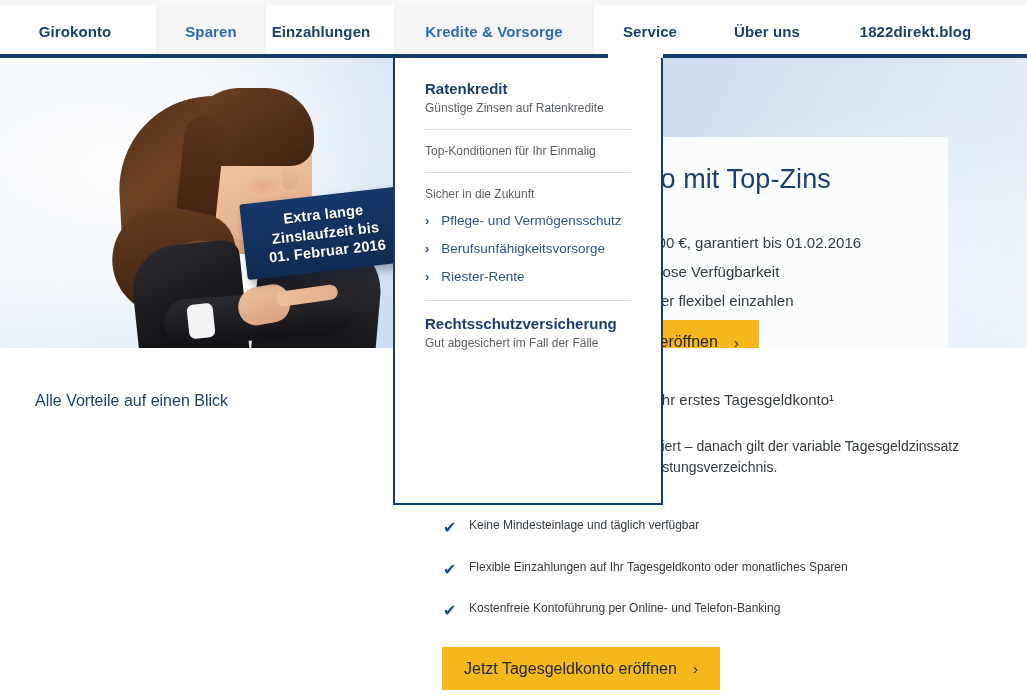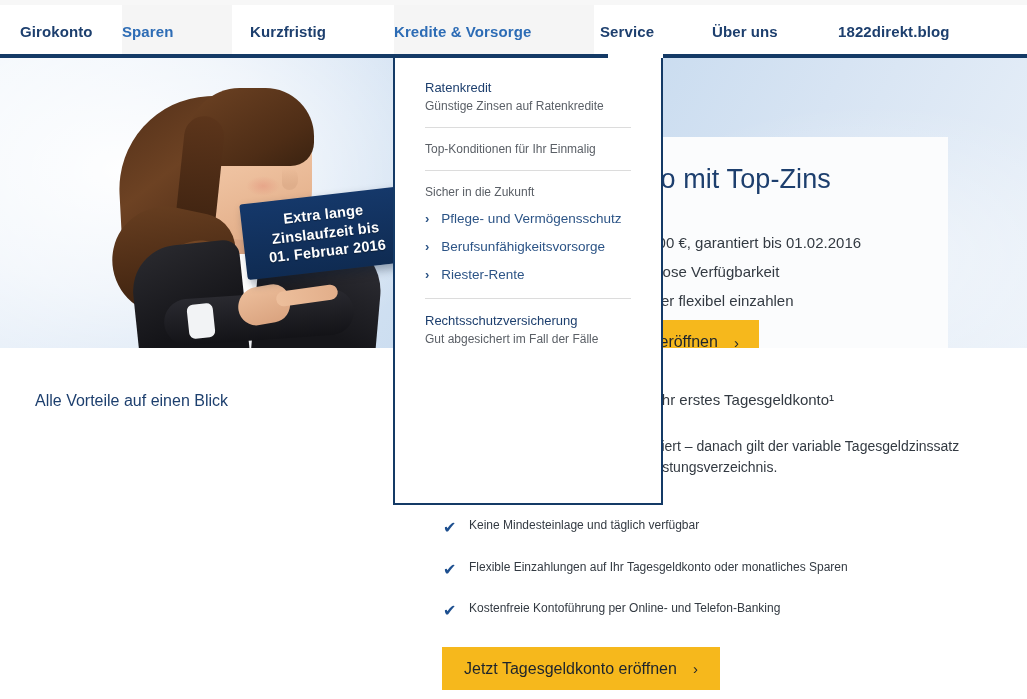--- a/index.html
+++ b/index.html
@@ -9,21 +9,21 @@
     -webkit-font-smoothing:antialiased;
   }
   .page{position:relative;width:1027px;height:699px;overflow:hidden;}
 
   
   .topstrip{position:absolute;left:0;top:0;width:1027px;height:5px;background:#f7f7f7;}
   .nav{position:absolute;left:0;top:5px;width:1027px;height:53px;background:#ffffff;}
   .nav-inner{position:relative;height:53px;}
   .nav-item{
     position:absolute;top:0;height:53px;
-    display:flex;align-items:center;
+    display:flex;align-items:center;justify-content:center;
     font-size:15px;font-weight:bold;color:#1d3f6e;letter-spacing:.1px;
     cursor:pointer;white-space:nowrap;box-sizing:border-box;
   }
   .nav-item.hl{background:#f5f5f5;color:#2d6cb5;}
   .nav-underline{position:absolute;height:4px;background:#143a66;}
 
   
   .hero{
     position:absolute;left:0;top:58px;width:1027px;height:290px;overflow:hidden;
     background:linear-gradient(118deg,#eef4fb 0%,#dbe7f5 28%,#c8dbef 52%,#d7e4f3 72%,#eaf1f9 100%);
@@ -218,21 +218,21 @@
   
   .dropdown{
     position:absolute;left:393px;top:58px;width:270px;height:447px;
     background:#ffffff;border:2px solid #143a66;border-top:none;
     box-sizing:border-box;z-index:40;
   }
   .dd-inner{padding:22px 30px 0 30px;}
   .dd-group{padding-bottom:14px;border-bottom:1px solid #dcdcdc;margin-bottom:14px;}
   .dd-group.last{border-bottom:none;margin-bottom:0;padding-bottom:0;}
   .dd-title{
-    font-size:13px;font-weight:normal;color:#1d3f6e;margin-bottom:4px;cursor:pointer;
+    font-size:15px;font-weight:bold;color:#1d3f6e;margin-bottom:4px;cursor:pointer;
   }
   .dd-sub{font-size:12px;color:#5a5f66;}
   .dd-links{margin-top:12px;}
   .dd-link{
     display:flex;align-items:center;font-size:13.5px;color:#2c5486;
     margin-bottom:13px;cursor:pointer;
   }
   .dd-link .arw{color:#2c5486;font-size:13px;margin-right:12px;font-weight:bold;}
   .dd-link:last-child{margin-bottom:2px;}
 </style>
@@ -318,25 +318,25 @@
   <div class="bottom-cta">
     <span>Jetzt Tagesgeldkonto eröffnen</span>
     <span class="chev">›</span>
   </div>
 
   <div class="nav">
     <div class="nav-inner" id="nav-inner">
         <div class="nav-item" style="left: 20px; width: 110px;">
           <span>Girokonto</span>
         </div>
-        <div class="nav-item hl" style="left: 122px; width: 110px;">
+        <div class="nav-item hl" style="left: 156px; width: 110px;">
           <span>Sparen</span>
         </div>
         <div class="nav-item" style="left: 250px; width: 142px;">
-          <span>Kurzfristig</span>
+          <span>Einzahlungen</span>
         </div>
         <div class="nav-item" style="left: 600px; width: 100px;">
           <span>Service</span>
         </div>
         <div class="nav-item hl" style="left: 394px; width: 200px;">
           <span>Kredite &amp; Vorsorge</span>
         </div>
         <div class="nav-item" style="left: 712px; width: 110px;">
           <span>Über uns</span>
         </div>

